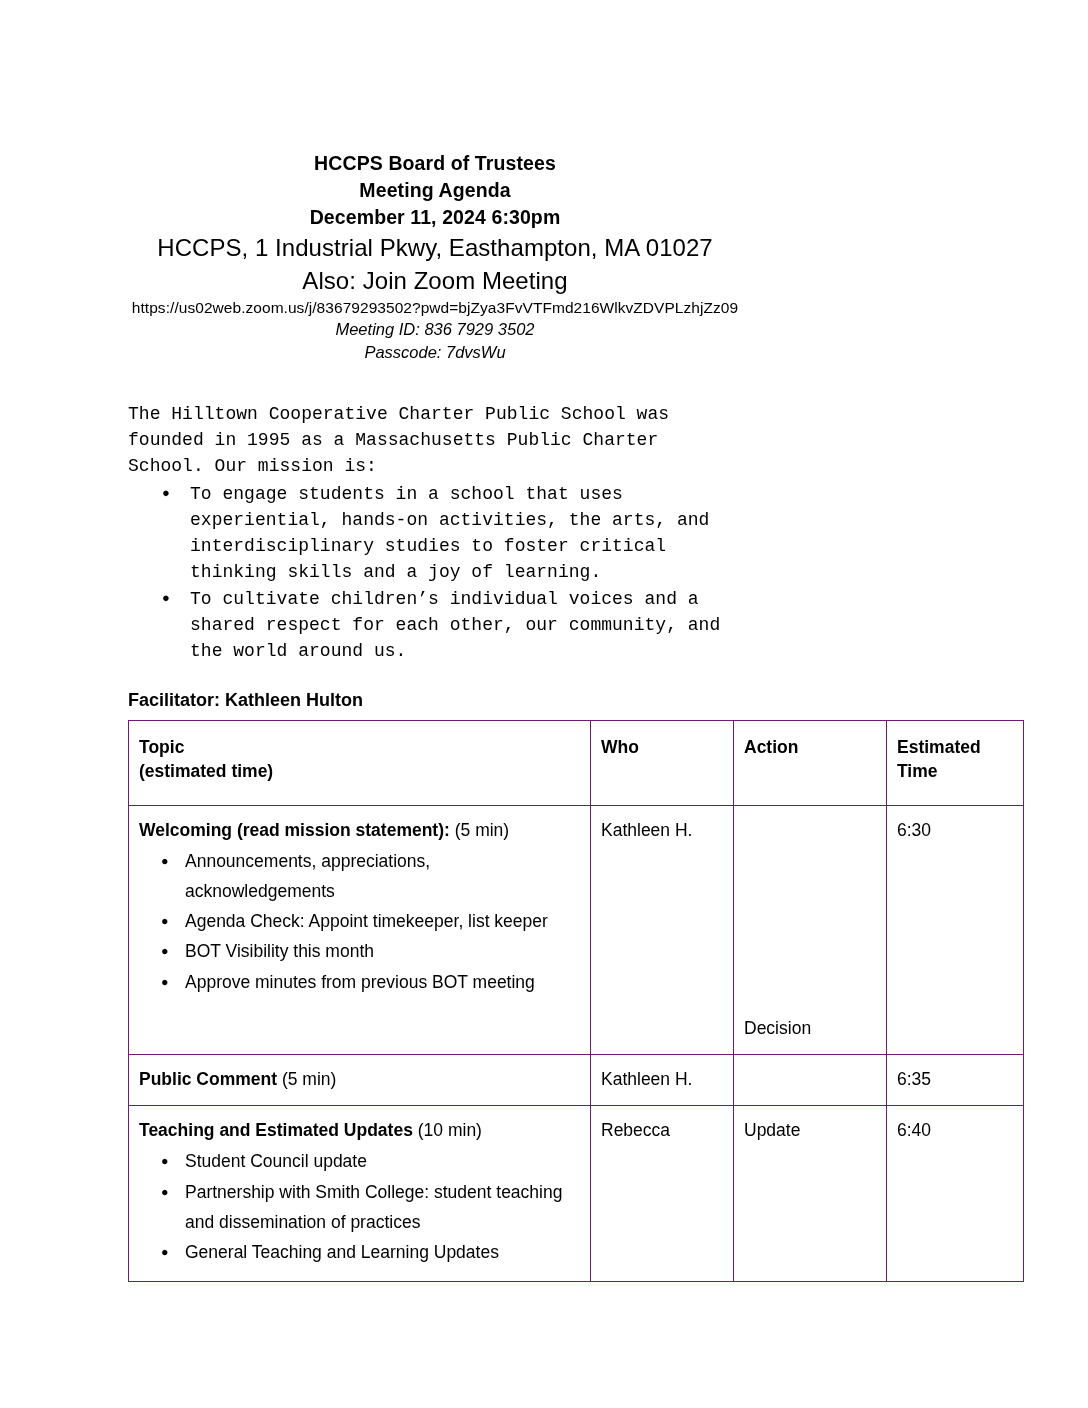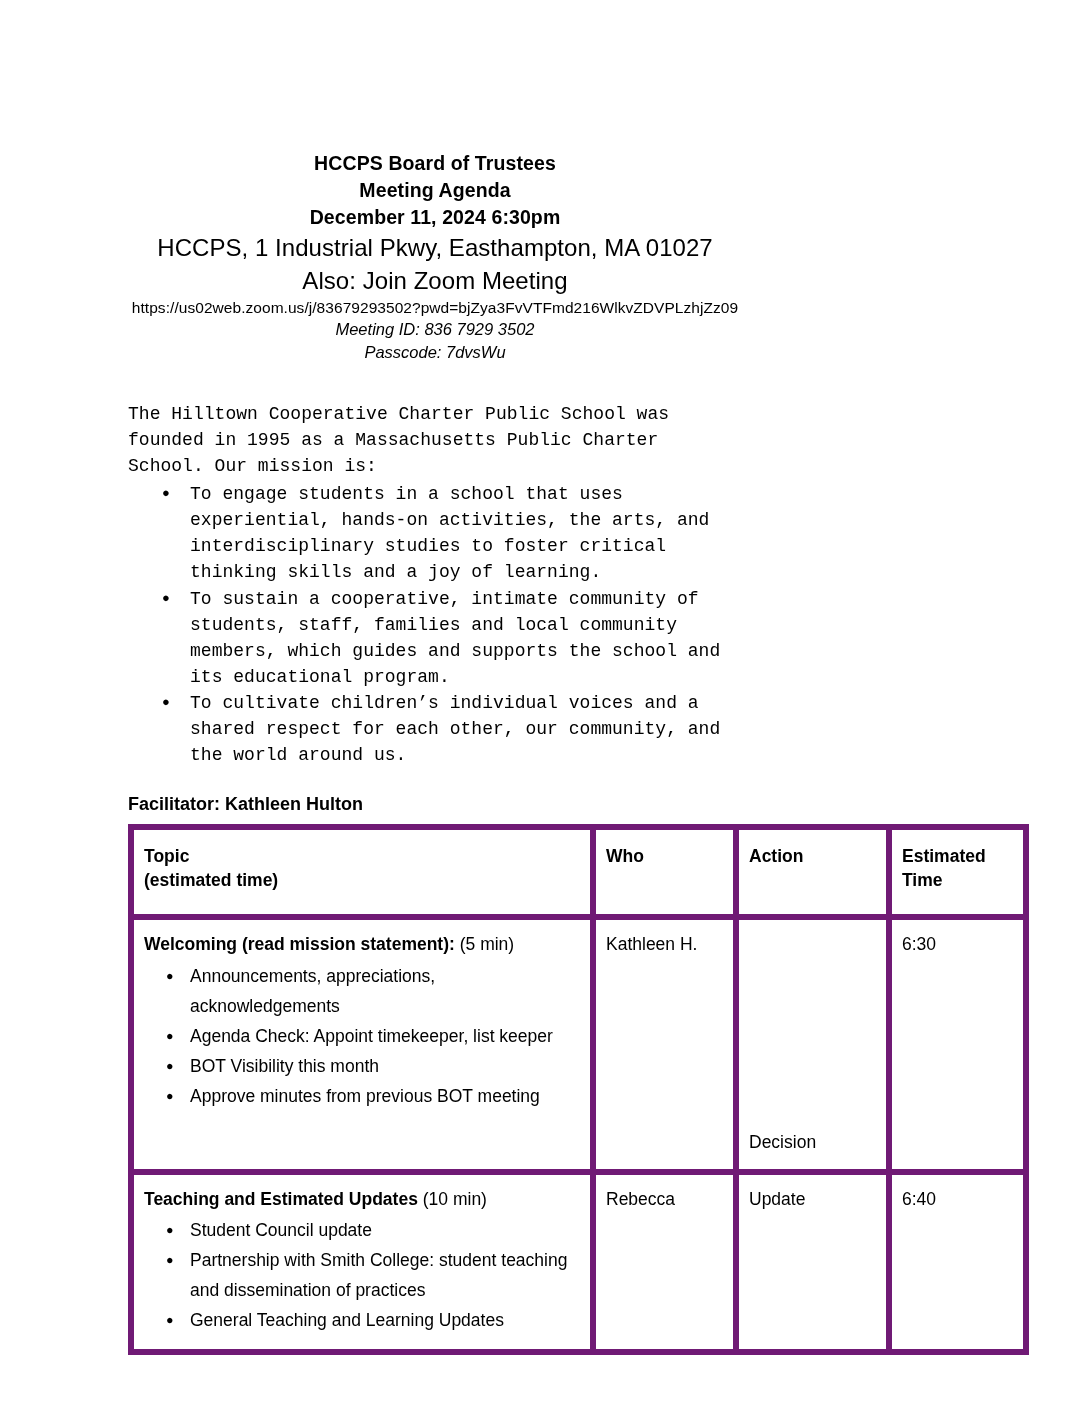--- a/index.html
+++ b/index.html
@@ -83,21 +83,21 @@
     font-weight: bold;
   }
 
   
   table.agenda {
     border-collapse: collapse;
     width: 895px;
     table-layout: fixed;
   }
   table.agenda td, table.agenda th {
-    border: 6px solid #701a75;
+    border: 1px solid #701a75;
     vertical-align: top;
     padding: 12px 10px 14px 10px;
     font-size: 17.5px;
     line-height: 1.38;
     text-align: left;
     font-weight: normal;
   }
   table.agenda th {
     font-weight: bold;
     padding-top: 14px;
@@ -147,21 +147,20 @@
     <div class="sub-line">Also: Join Zoom Meeting</div>
     <div class="zoom-link">https://us02web.zoom.us/j/83679293502?pwd=bjZya3FvVTFmd216WlkvZDVPLzhjZz09</div>
     <div class="small-line">Meeting ID: 836 7929 3502</div>
     <div class="small-line">Passcode: 7dvsWu</div>
   </div>
 
   <div class="mission">
     <div>The Hilltown Cooperative Charter Public School was founded in 1995 as a Massachusetts Public Charter School. Our mission is:</div>
     <ul class="mission-list">
       <li>To engage students in a school that uses experiential, hands-on activities, the arts, and interdisciplinary studies to foster critical thinking skills and a joy of learning.</li>
-      <li>To sustain a cooperative, intimate community of students, staff, families and local community members, which guides and supports the school and its educational program.</li>
       <li>To cultivate children’s individual voices and a shared respect for each other, our community, and the world around us.</li>
     </ul>
   </div>
 
   <div class="facilitator">Facilitator: Kathleen Hulton</div>
 
   <table class="agenda">
     <colgroup>
       <col class="col-topic">
       <col class="col-who">
@@ -193,20 +192,28 @@
             <li>Approve minutes from previous BOT meeting</li>
           </ul>
         </td>
         <td>Kathleen H.</td>
         <td>
           <span class="action-bottom">Decision</span>
         </td>
         <td>6:30</td>
       </tr>
 
+      <tr>
+        <td>
+          <span class="cell-head-strong">Public Comment</span><span class="nowrap-normal"> (5 min)</span>
+        </td>
+        <td>Kathleen H.</td>
+        <td></td>
+        <td>6:35</td>
+      </tr>
 
       <tr>
         <td>
           <span class="cell-head-strong">Teaching and Estimated Updates</span><span class="nowrap-normal">  (10 min)</span>
           <ul class="cell-list">
             <li>Student Council update</li>
             <li>Partnership with Smith College: student teaching and dissemination of practices</li>
             <li>General Teaching and Learning Updates</li>
           </ul>
         </td>

